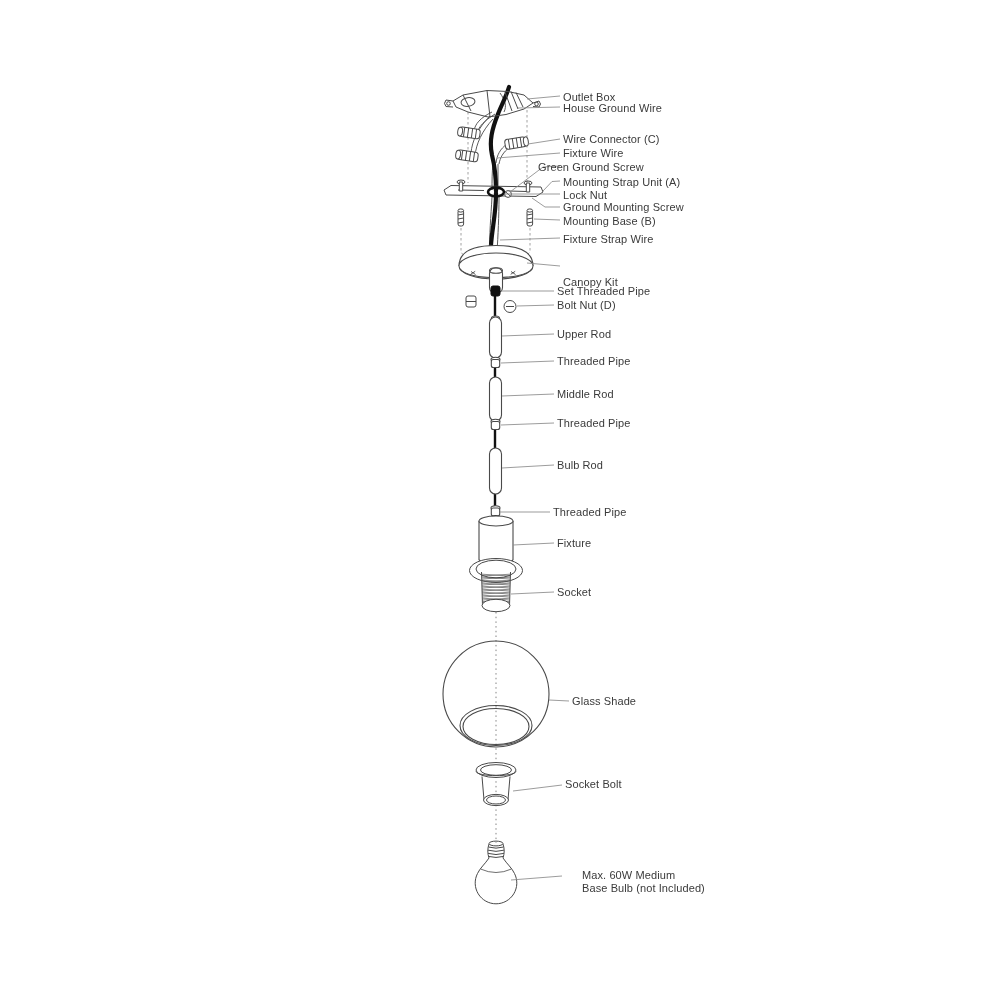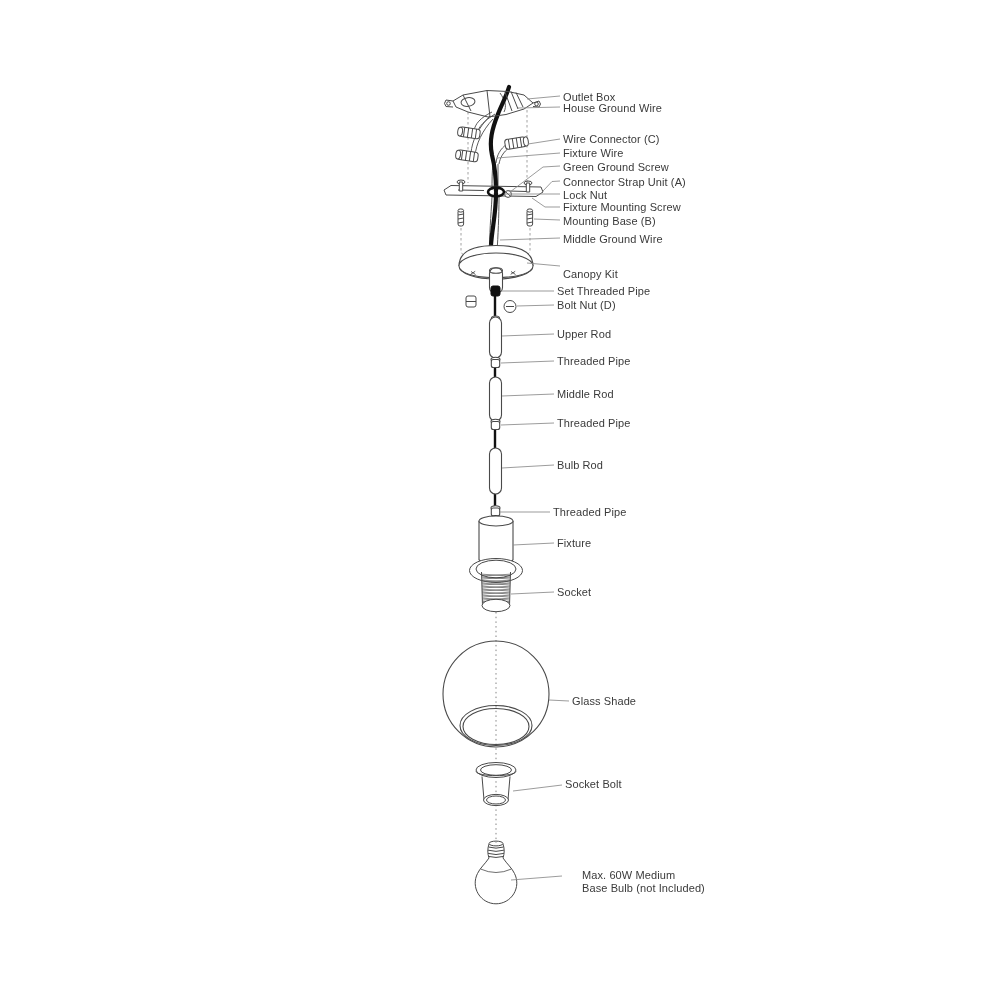--- a/index.html
+++ b/index.html
@@ -245,27 +245,27 @@
       <path d="M549,700 L569,701"></path>
       <path d="M513,791 L562,785"></path>
       <path d="M511,880 L562,876"></path>
     </g>
   </svg>
 
   <div class="lbl" style="left:563px; top:91px">Outlet Box</div>
   <div class="lbl" style="left:563px; top:102px">House Ground Wire</div>
   <div class="lbl" style="left:563px; top:133px">Wire Connector (C)</div>
   <div class="lbl" style="left:563px; top:147px">Fixture Wire</div>
-  <div class="lbl" style="left:563px; top:161px">Green Ground Screw</div>
-  <div class="lbl" style="left:563px; top:176px">Connector Strap Unit (A)</div>
+  <div class="lbl" style="left:538px; top:161px">Green Ground Screw</div>
+  <div class="lbl" style="left:563px; top:176px">Mounting Strap Unit (A)</div>
   <div class="lbl" style="left:563px; top:189px">Lock Nut</div>
-  <div class="lbl" style="left:563px; top:201px">Fixture Mounting Screw</div>
+  <div class="lbl" style="left:563px; top:201px">Ground Mounting Screw</div>
   <div class="lbl" style="left:563px; top:215px">Mounting Base (B)</div>
-  <div class="lbl" style="left:563px; top:233px">Middle Ground Wire</div>
-  <div class="lbl" style="left:563px; top:268px">Canopy Kit</div>
+  <div class="lbl" style="left:563px; top:233px">Fixture Strap Wire</div>
+  <div class="lbl" style="left:563px; top:276px">Canopy Kit</div>
   <div class="lbl" style="left:557px; top:285px">Set Threaded Pipe</div>
   <div class="lbl" style="left:557px; top:299px">Bolt Nut (D)</div>
   <div class="lbl" style="left:557px; top:328px">Upper Rod</div>
   <div class="lbl" style="left:557px; top:355px">Threaded Pipe</div>
   <div class="lbl" style="left:557px; top:388px">Middle Rod</div>
   <div class="lbl" style="left:557px; top:417px">Threaded Pipe</div>
   <div class="lbl" style="left:557px; top:459px">Bulb Rod</div>
   <div class="lbl" style="left:553px; top:506px">Threaded Pipe</div>
   <div class="lbl" style="left:557px; top:537px">Fixture</div>
   <div class="lbl" style="left:557px; top:586px">Socket</div>

